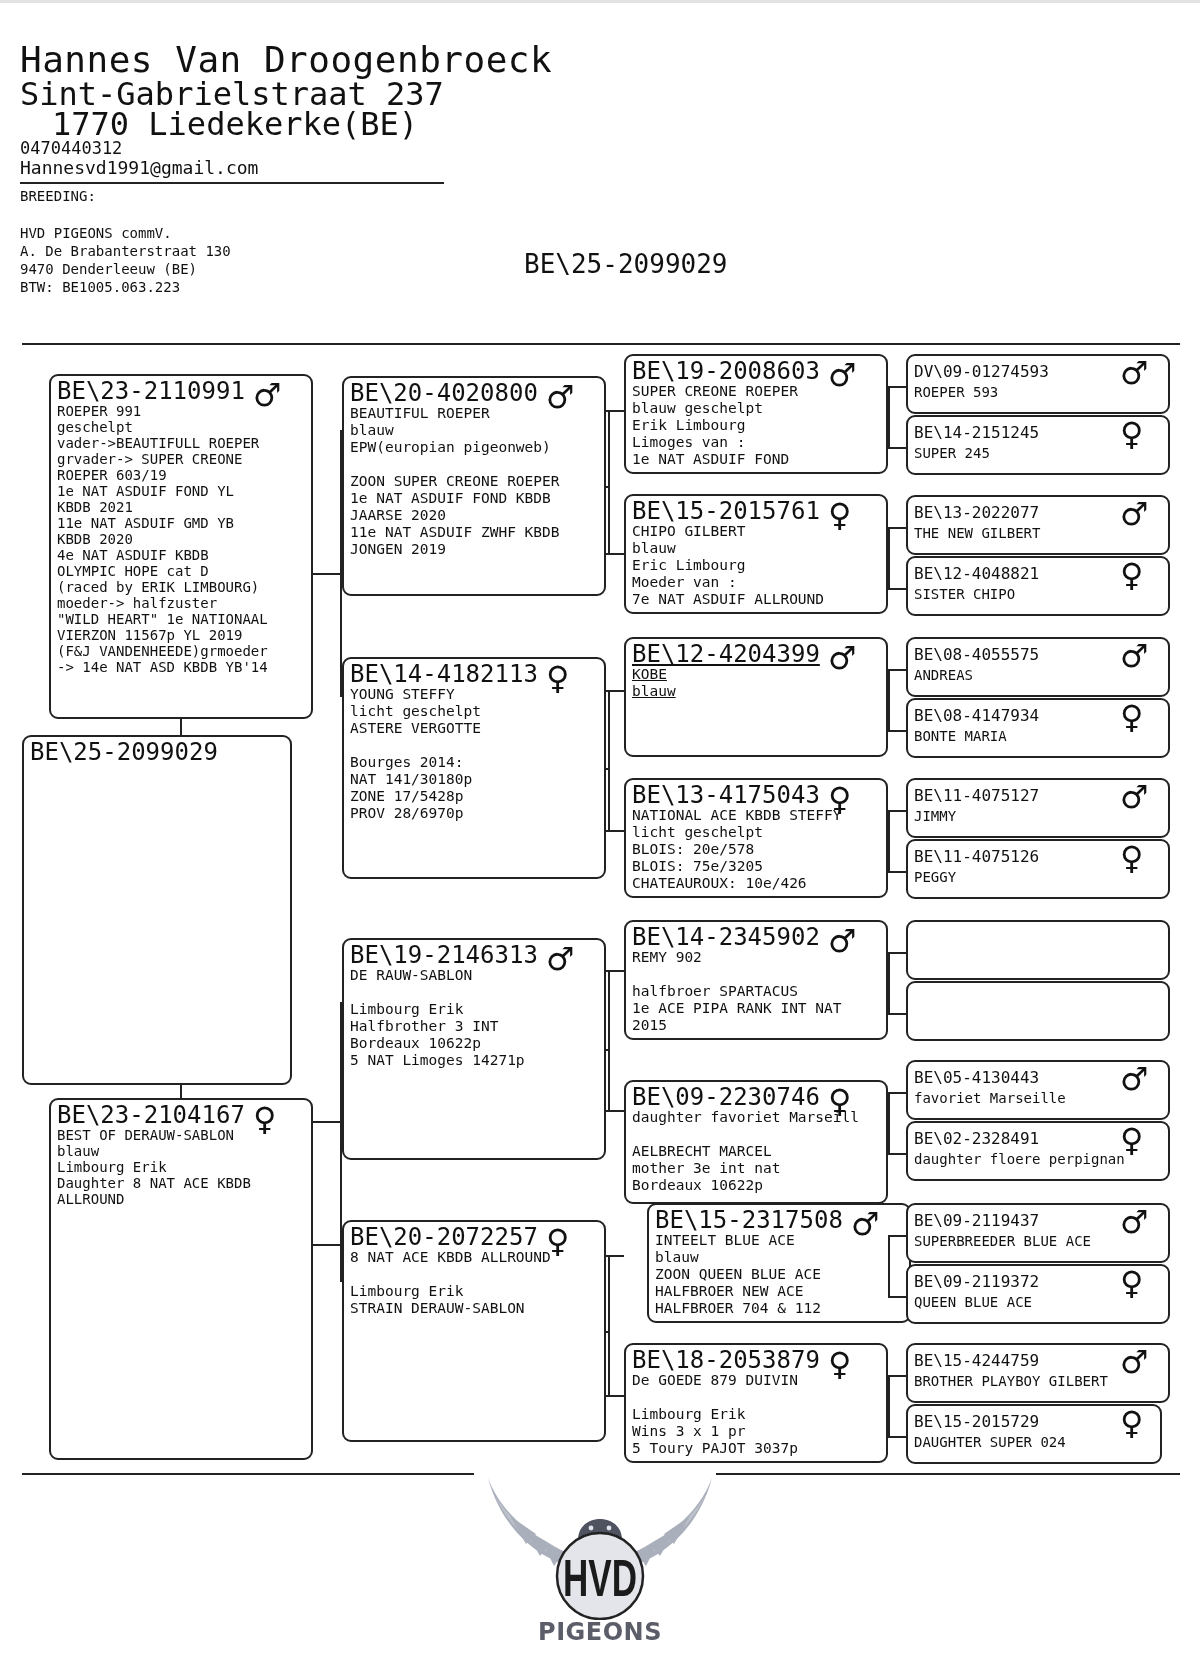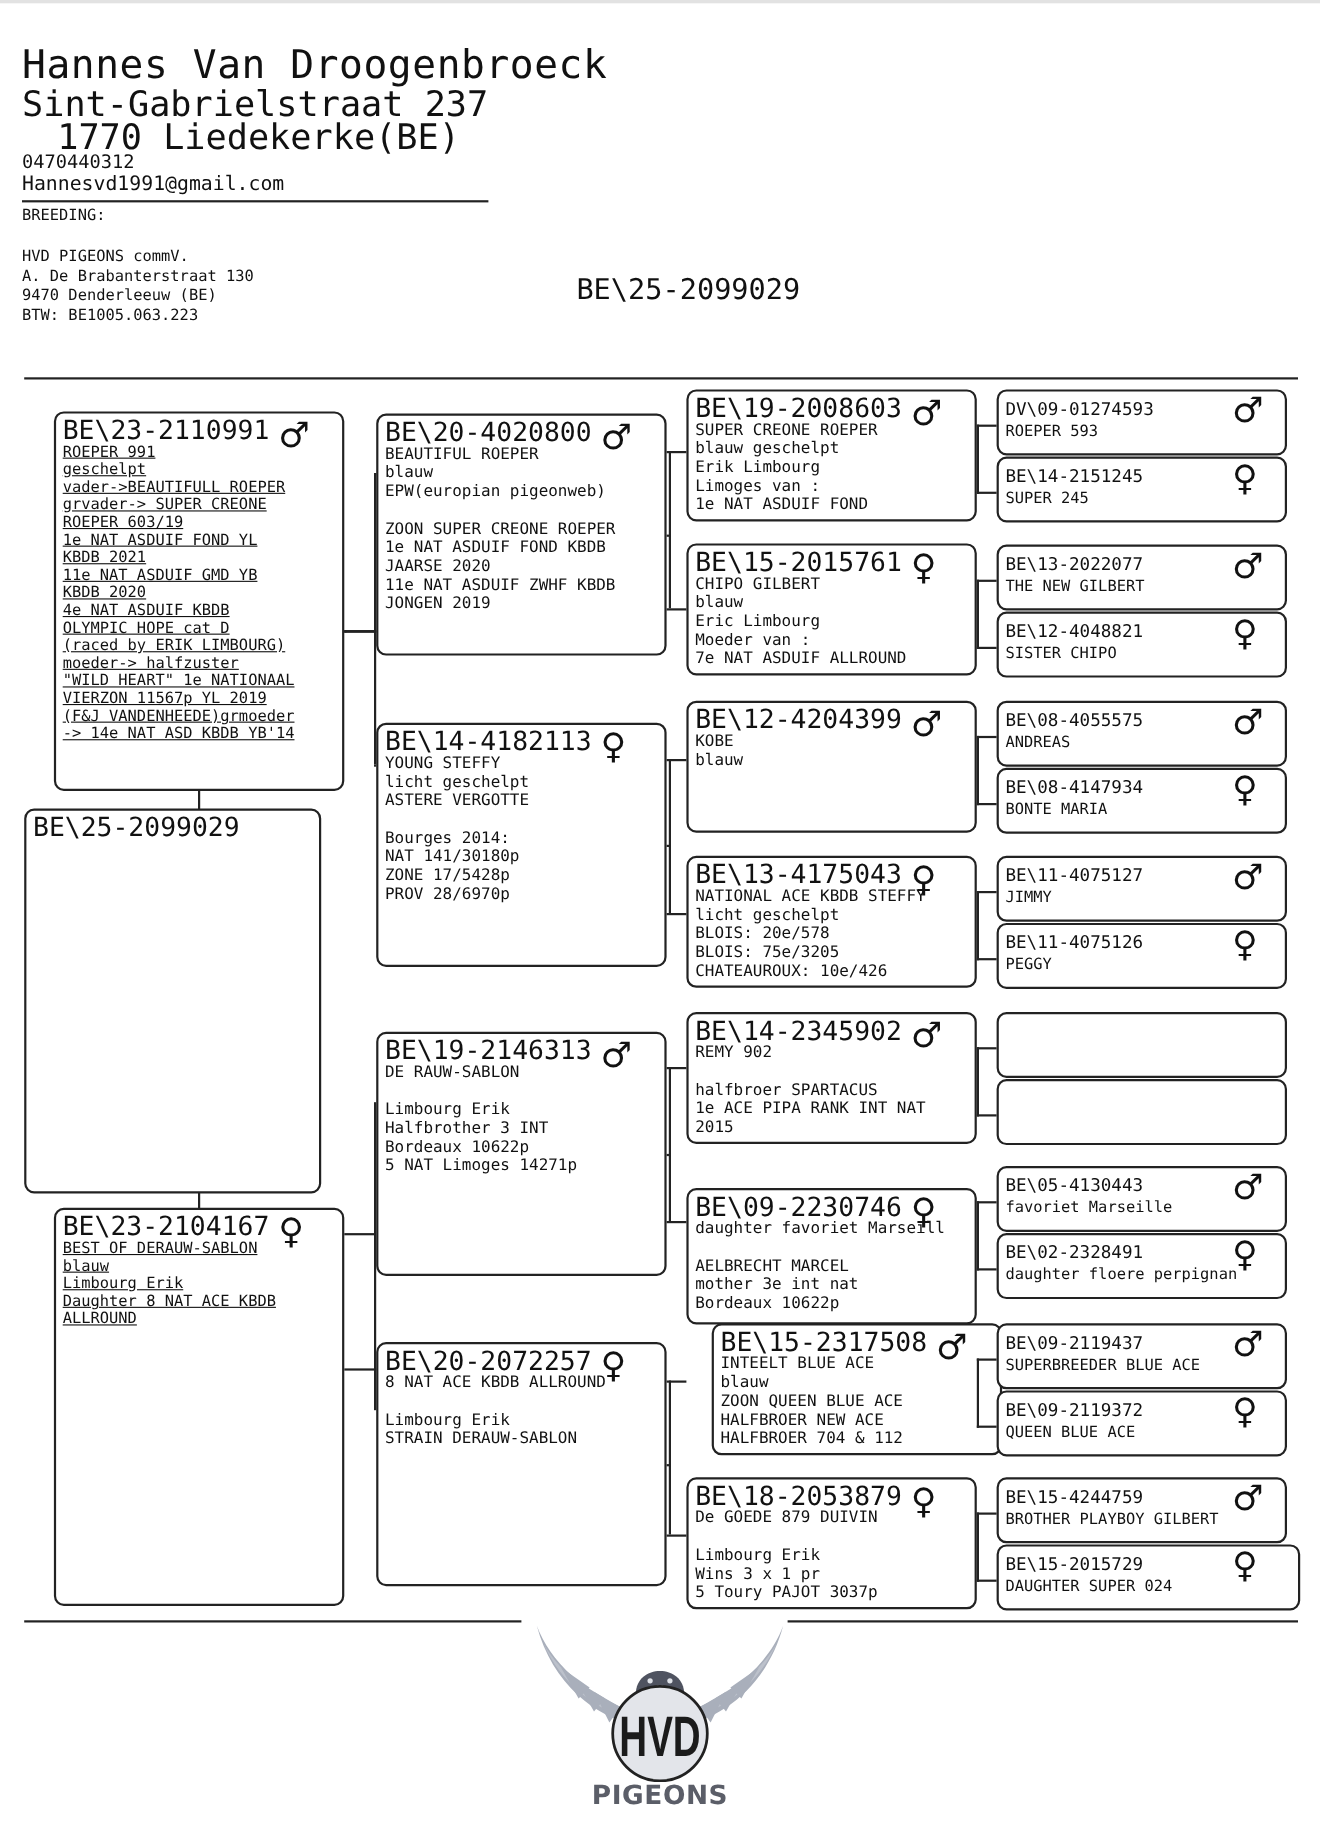--- a/index.html
+++ b/index.html
@@ -17,21 +17,21 @@
   .breeder { position:absolute; left:20px; top:224px; font-size:14px; line-height:18px; }
   .breeder div { white-space:pre; }
   .subject-ring-title { position:absolute; left:524px; top:250px; font-size:26px; line-height:28px; }
 
   .rule { position:absolute; height:2px; background:#222; }
 
   .card { position:absolute; box-sizing:border-box; border:2px solid #222; border-radius:9px;
           background:#fff; padding:3px 6px; overflow:hidden; }
   .card .ring { font-size:24px; line-height:24px; white-space:nowrap; }
   .card .line { font-size:14.5px; line-height:17px; white-space:pre; }
-  .card .line.small { font-size:14px; line-height:16px;text-decoration:underline; }
+  .card .line.small { font-size:14px; line-height:16px; }
   .sym { position:absolute; font-size:32px; line-height:30px; font-family:"DejaVu Sans",sans-serif; font-weight:bold; }
   .sym.male { font-weight:bold; }
   .small-card .ring { font-size:16px; line-height:26px; }
   .small-card .line { font-size:14px; line-height:15px; }
 
   .hl { position:absolute; height:2px; background:#222; }
   .vl { position:absolute; width:2px; background:#222; }
 
   .logo { position:absolute; left:480px; top:1470px; width:240px; height:195px; }
   .logo-text { position:absolute; left:0; top:148px; width:240px; text-align:center;
@@ -157,21 +157,21 @@
     </div>
     <div class="card" style="left: 624px; top: 494px; width: 264px; height: 120px;">
       <div class="ring">BE\15-2015761</div>
       <span class="sym female" style="left: 202px; top: 4px;">♀</span>
       <div class="line">CHIPO GILBERT</div>
       <div class="line">blauw</div>
       <div class="line">Eric Limbourg</div>
       <div class="line">Moeder van :</div>
       <div class="line">7e NAT ASDUIF ALLROUND</div>
     </div>
-    <div class="card" style="left: 624px; top: 637px; width: 264px; height: 120px;">
+    <div class="card" style="left: 624px; top: 637px; width: 264px; height: 120px; text-decoration: underline;">
       <div class="ring">BE\12-4204399</div>
       <span class="sym male" style="left: 202px; top: 4px;">♂</span>
       <div class="line">KOBE</div>
       <div class="line">blauw</div>
     </div>
     <div class="card" style="left: 624px; top: 778px; width: 264px; height: 120px;">
       <div class="ring">BE\13-4175043</div>
       <span class="sym female" style="left: 202px; top: 4px;">♀</span>
       <div class="line">NATIONAL ACE KBDB STEFFY</div>
       <div class="line">licht geschelpt</div>
@@ -291,21 +291,21 @@
     <div class="card small-card" style="left: 906px; top: 1264px; width: 264px; height: 60px;">
       <div class="ring">BE\09-2119372</div>
       <span class="sym female" style="left: 212px; top: 2px;">♀</span>
       <div class="line">QUEEN BLUE ACE</div>
     </div>
     <div class="card small-card" style="left: 906px; top: 1343px; width: 264px; height: 60px;">
       <div class="ring">BE\15-4244759</div>
       <span class="sym male" style="left: 212px; top: 2px;">♂</span>
       <div class="line">BROTHER PLAYBOY GILBERT</div>
     </div>
-    <div class="card small-card" style="left: 906px; top: 1404px; width: 276px; height: 60px;">
+    <div class="card small-card" style="left: 906px; top: 1404px; width: 256px; height: 60px;">
       <div class="ring">BE\15-2015729</div>
       <span class="sym female" style="left: 212px; top: 2px;">♀</span>
       <div class="line">DAUGHTER SUPER 024</div>
     </div>
     <div class="vl" style="left: 890px; top: 374px; height: 0px;"></div>
     <div class="hl" style="left: 888px; top: 386px; width: 18px;"></div>
     <div class="hl" style="left: 888px; top: 447px; width: 18px;"></div>
     <div class="vl" style="left: 888px; top: 386px; height: 63px;"></div>
     <div class="vl" style="left: 890px; top: 514px; height: 0px;"></div>
     <div class="hl" style="left: 888px; top: 527px; width: 18px;"></div>

